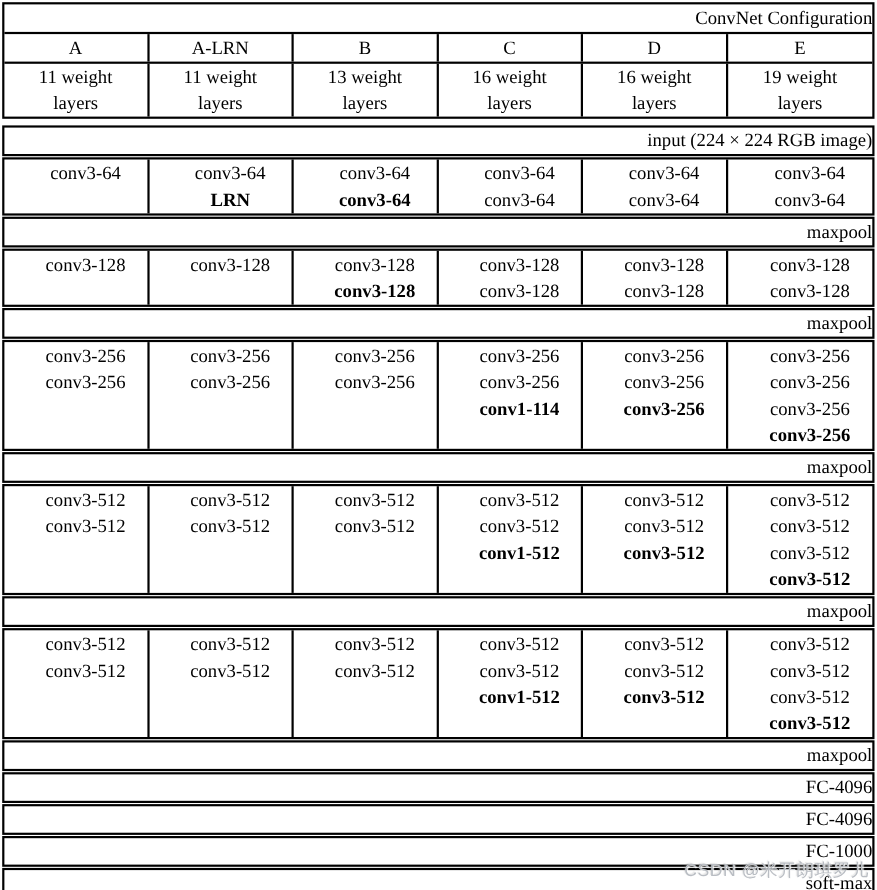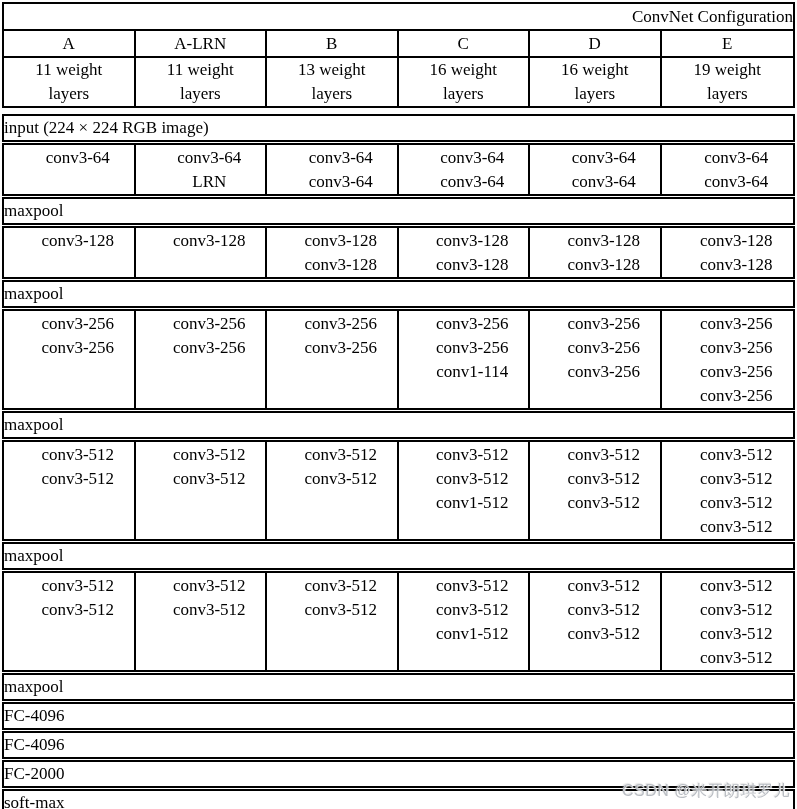--- a/index.html
+++ b/index.html
@@ -36,26 +36,26 @@
     text-align: center;
   }
   .cell:last-child { border-right: none; }
   .hcell { line-height: 25px; }
   .dcell {
     line-height: 24px;
     padding: 0 20px;
     text-align: center;
   }
   .full-row {
-    text-align: left;
+    text-align: right;
     line-height: 24px;
   }
   .gcell { padding-top: 1px; padding-left: 18px; }
   .line { line-height: 24px; }
-  .bold { font-weight: 400; }
+  .bold { font-weight: 700; }
   .watermark {
     position: absolute;
     right: 7px;
     bottom: 7px;
     font-family: "Liberation Sans", "DejaVu Sans", sans-serif;
     font-size: 16px;
     letter-spacing: 0.5px;
     color: #b9bdc3;
     text-shadow: 1px 1px 1px rgba(255,255,255,0.95), -1px -1px 1px rgba(150,150,150,0.25);
     pointer-events: none;
@@ -225,17 +225,17 @@
         <div class="cell gcell">
           <div class="line">conv3-512</div>
           <div class="line">conv3-512</div>
           <div class="line">conv3-512</div>
           <div class="line bold">conv3-512</div>
         </div>
       </div>
       <div class="box full-row">maxpool</div>
       <div class="box full-row">FC-4096</div>
       <div class="box full-row">FC-4096</div>
-      <div class="box full-row">FC-2000</div>
+      <div class="box full-row">FC-1000</div>
       <div class="box full-row">soft-max</div>
     </div>
   <div class="watermark">CSDN @米开朗琪罗儿</div>
 </div>
 
 </body></html>

